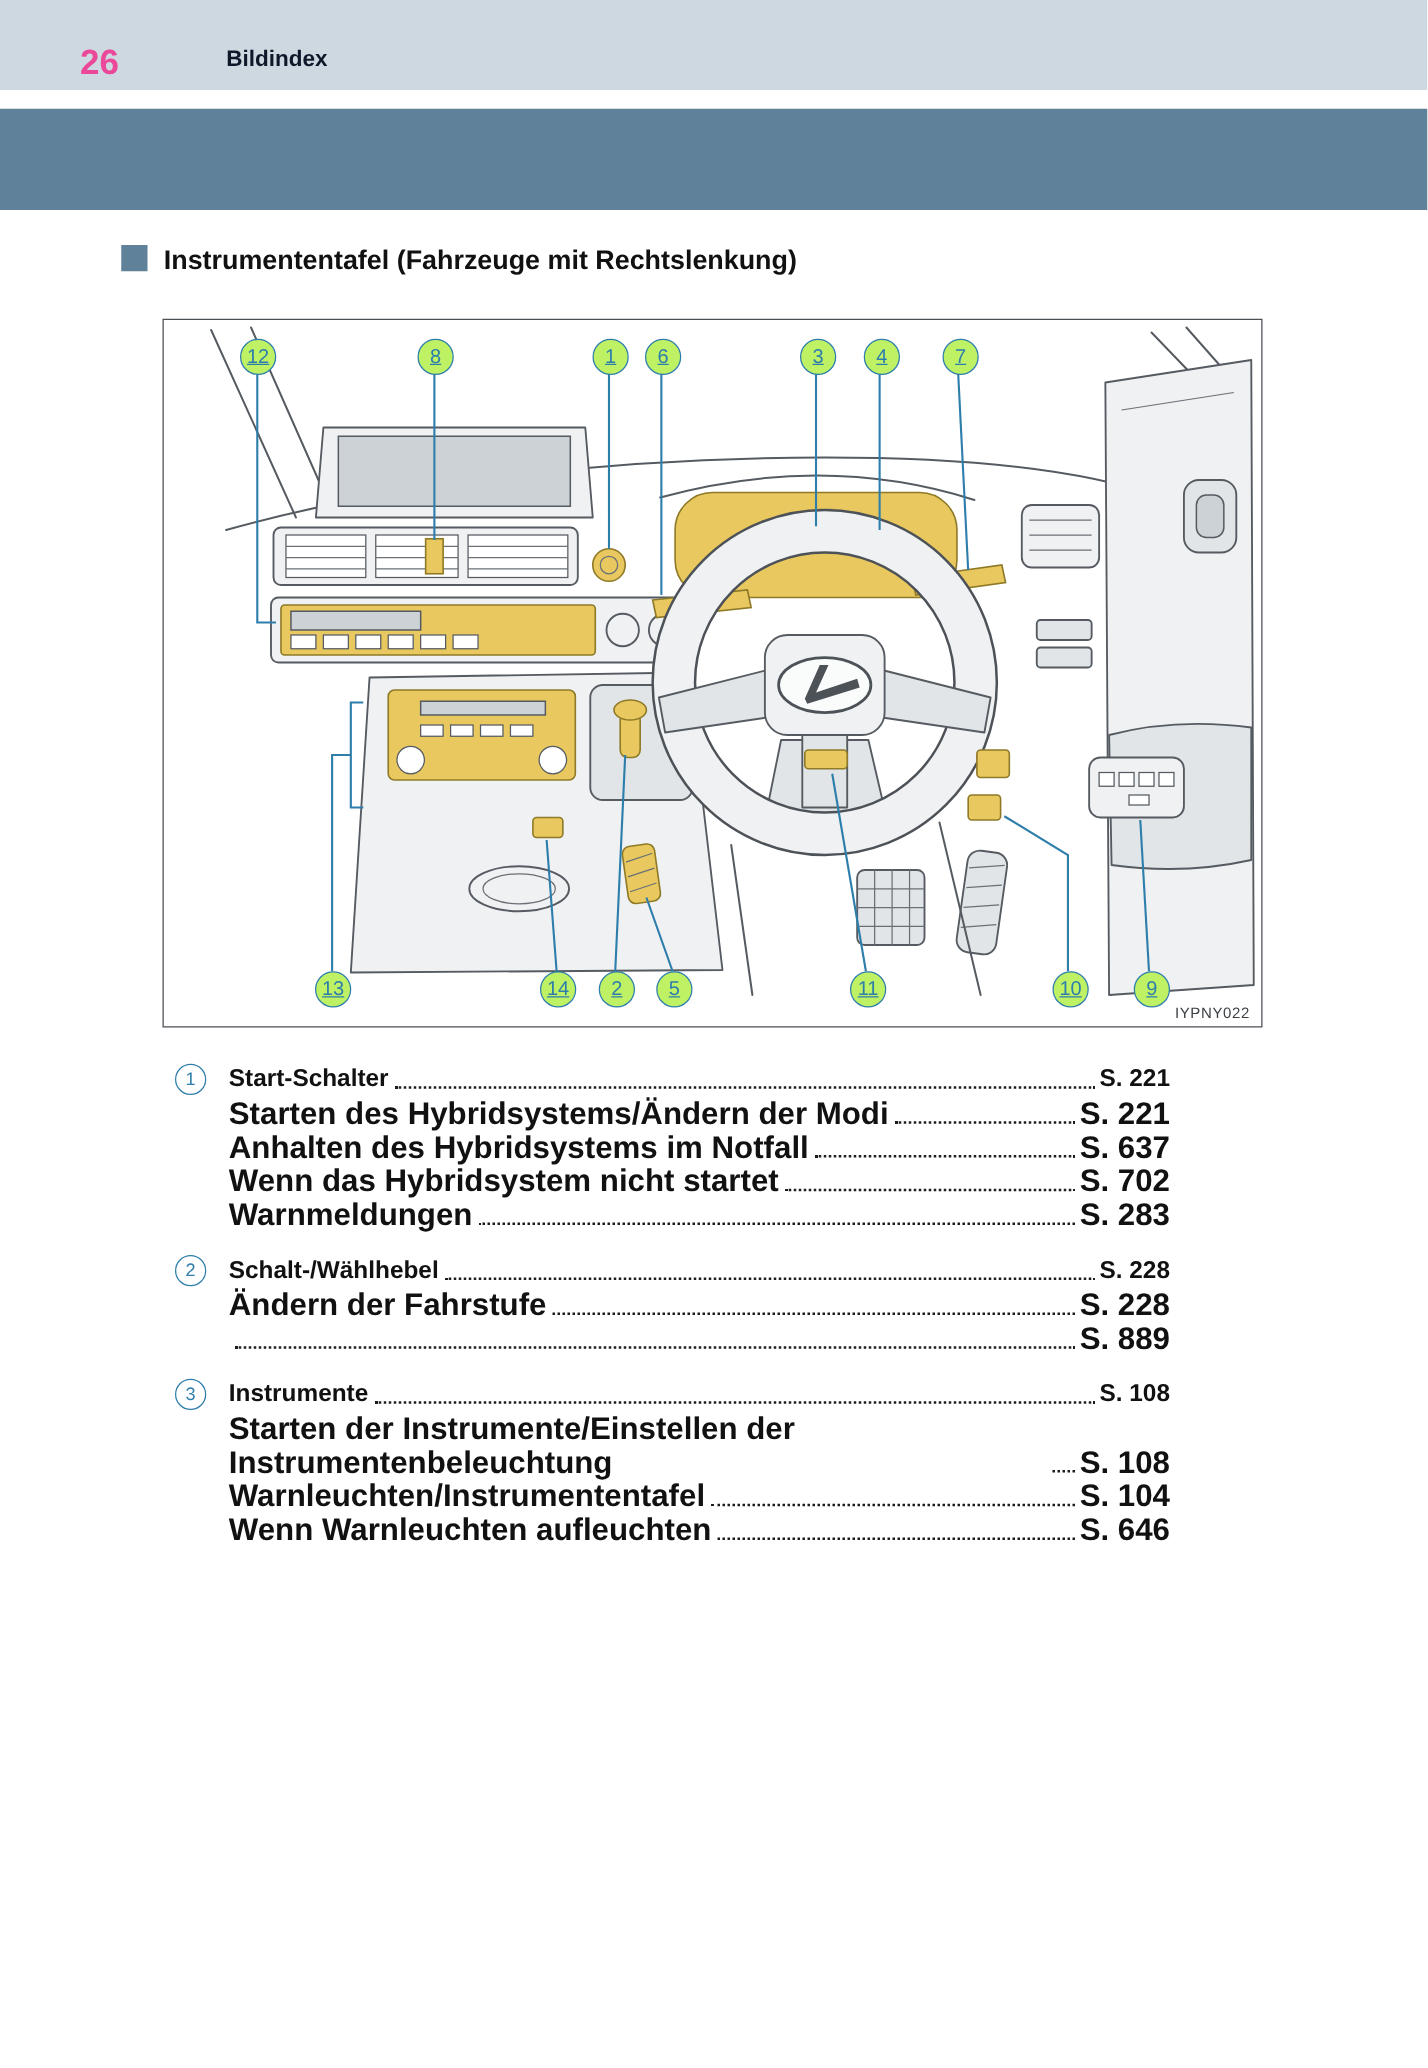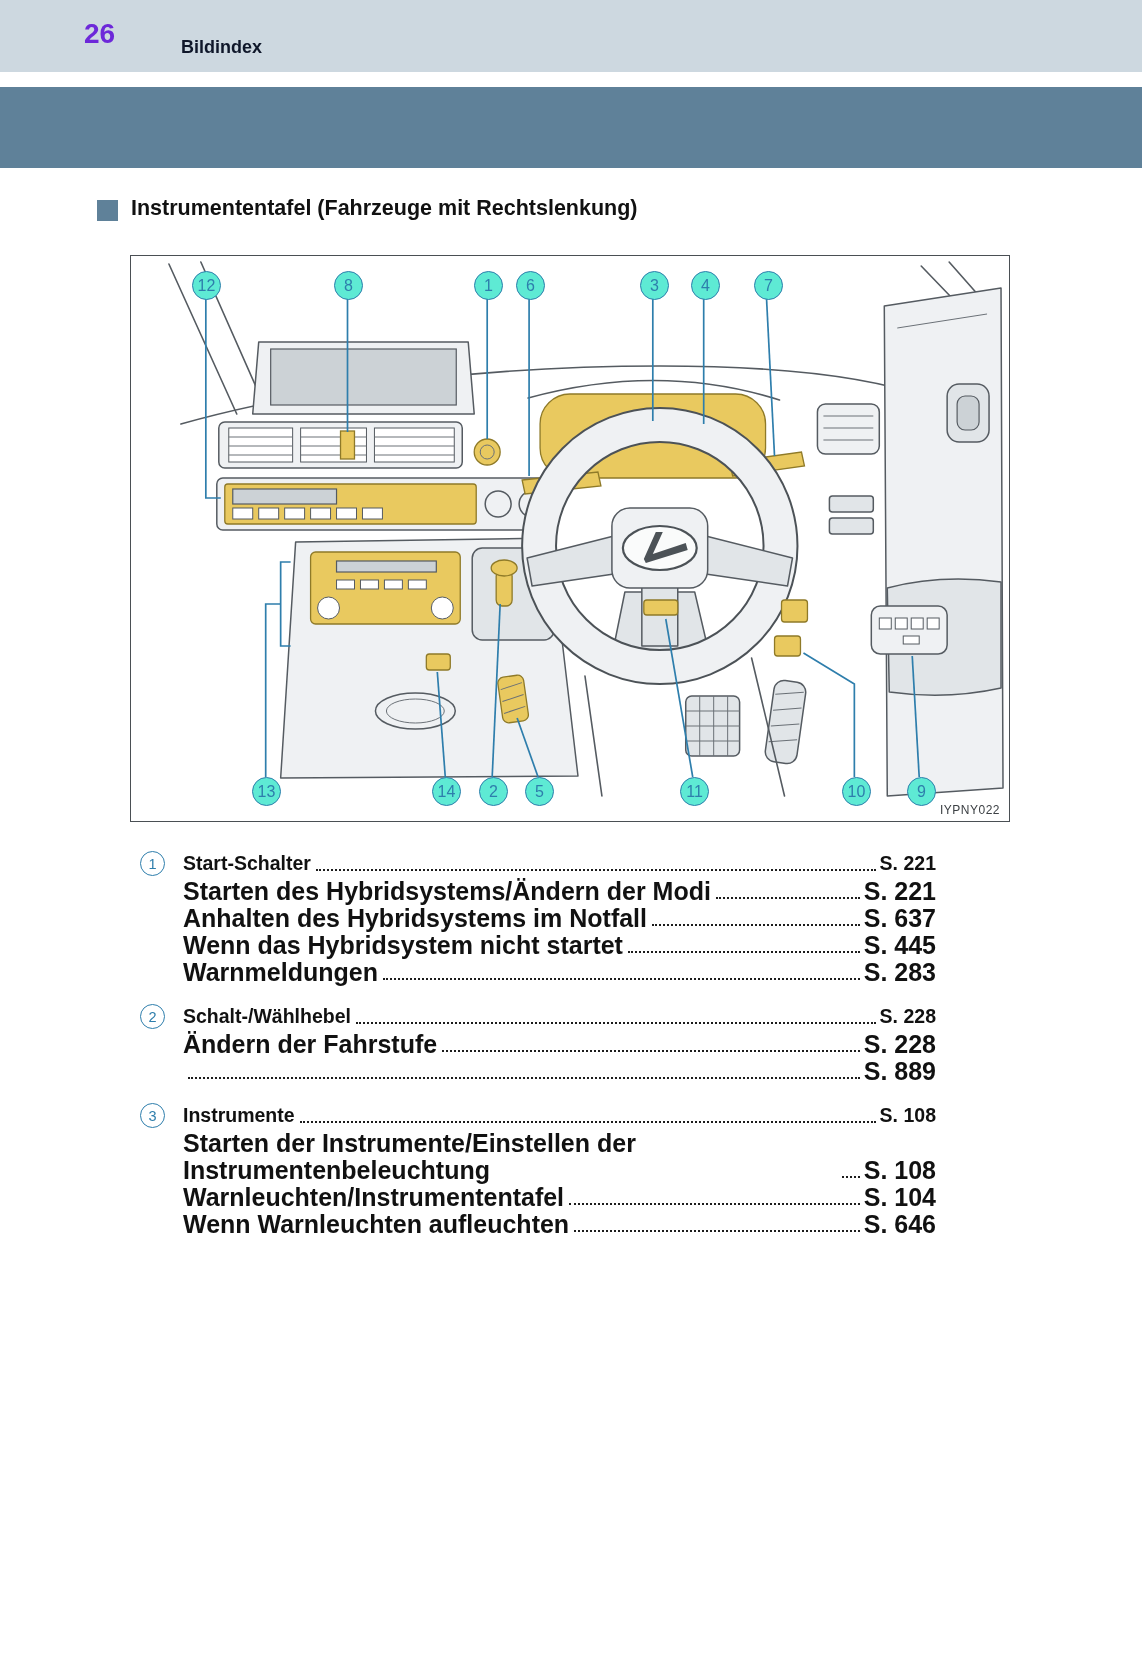--- a/index.html
+++ b/index.html
@@ -2,34 +2,34 @@
 <html><head>
 <meta charset="utf-8">
 <style>
   html,body{margin:0;padding:0;}
   body{
     width:1142px;height:1654px;position:relative;background:#ffffff;
     font-family:"Liberation Sans", sans-serif;color:#111;overflow:hidden;
   }
   
   .band-light{position:absolute;left:0;top:0;width:1142px;height:72px;background:#cdd8e0;}
-  .page-num{position:absolute;left:64px;top:18px;font-size:28px;font-weight:700;color:#6d28d9;margin-left:20px;}
+  .page-num{position:absolute;left:64px;top:34px;font-size:28px;font-weight:700;color:#ec4899;}
   .section-label{position:absolute;left:181px;top:37px;font-size:18px;font-weight:700;color:#0f172a;}
   .band-dark{position:absolute;left:0;top:87px;width:1142px;height:81px;background:#5f8199;}
   
-  .heading{position:absolute;left:97px;top:196px;display:flex;align-items:flex-end;gap:13px;}
+  .heading{position:absolute;left:97px;top:196px;display:flex;align-items:flex-start;gap:13px;}
   .heading .marker{width:21px;height:21px;background:#5f8199;flex:0 0 auto;}
   .heading .title{font-size:21.5px;font-weight:700;color:#111;}
   
   .figure{position:absolute;left:130px;top:255px;width:878px;height:565px;border:1.4px solid #4a4f54;background:#fff;}
   .figure svg{position:absolute;left:0;top:0;}
   .fig-code{position:absolute;right:9px;bottom:4px;font-size:12px;color:#3c4044;letter-spacing:.5px;}
   .callout{
     position:absolute;width:29px;height:29px;box-sizing:border-box;border:1.9px solid #2e7eac;border-radius:50%;
-    background:#5eead4;color:#2e7eac;font-size:16px;display:flex;align-items:center;justify-content:center;
+    background:#bef264;color:#2e7eac;font-size:16px;display:flex;align-items:center;justify-content:center;text-decoration:underline;
   }
   
   .ln{fill:none;stroke:#555b61;stroke-width:1.6;stroke-linecap:round;}
   .lnfine{fill:none;stroke:#6a7076;stroke-width:1;}
   .panel{fill:#eff1f3;stroke:#555b61;stroke-width:1.5;stroke-linejoin:round;}
   .panel2{fill:#e1e5e8;stroke:#555b61;stroke-width:1.5;stroke-linejoin:round;}
   .screen{fill:#ccd2d6;stroke:#555b61;stroke-width:1.2;}
   .btn{fill:#ffffff;stroke:#555b61;stroke-width:1;}
   .wheel{fill:#eff1f3;stroke:#4c5257;stroke-width:2;}
   .yl{fill:#e9c95f;stroke:#8f7a28;stroke-width:1.3;}
@@ -226,21 +226,21 @@
         <span class="p">S. 221</span>
       </div>
       <div class="row">
         <span>Anhalten des Hybridsystems im Notfall</span>
         <span class="leader"></span>
         <span class="p">S. 637</span>
       </div>
       <div class="row">
         <span>Wenn das Hybridsystem nicht startet</span>
         <span class="leader"></span>
-        <span class="p">S. 445</span>
+        <span class="p">S. 702</span>
       </div>
       <div class="row">
         <span>Warnmeldungen</span>
         <span class="leader"></span>
         <span class="p">S. 283</span>
       </div>
     </div>
   </div>
 
   <div class="entry">

